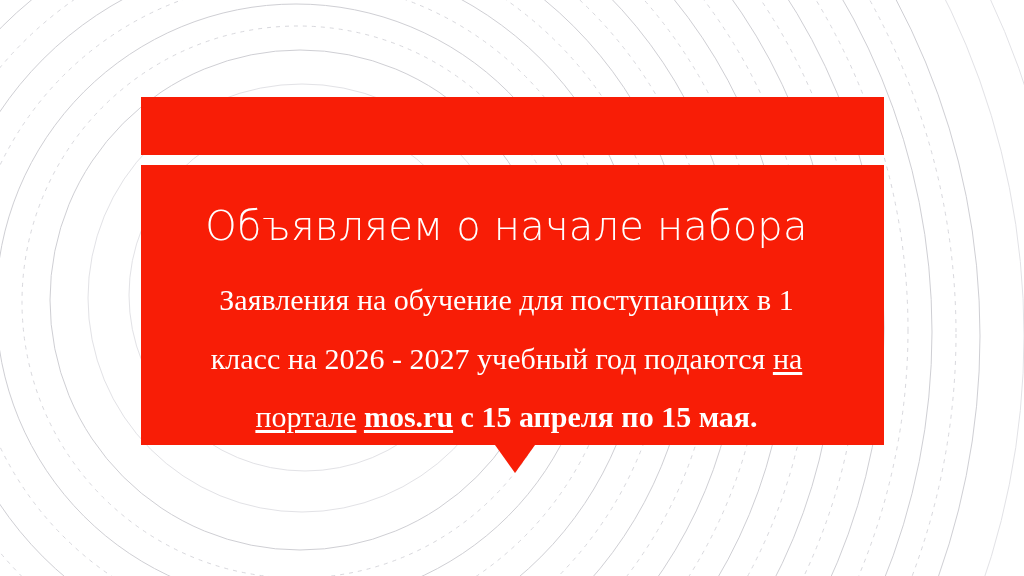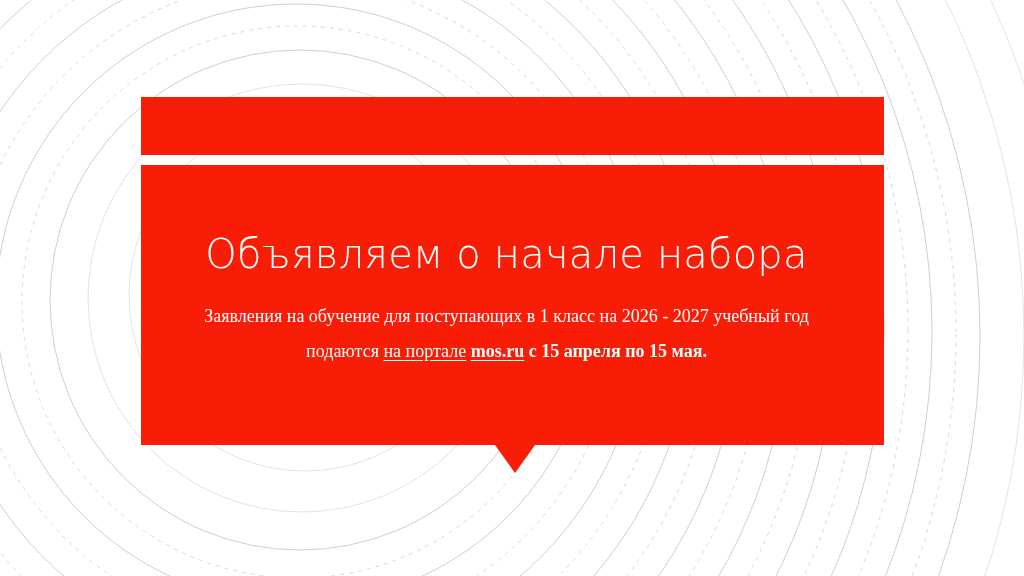--- a/index.html
+++ b/index.html
@@ -72,38 +72,37 @@
   
   #callout-content {
     position: absolute;
     left: 0;
     top: 68px;
     width: 743px;
     height: 280px;
     box-sizing: border-box;
     padding: 38px 40px 0 28px;
     text-align: center;
-    margin-top: 28px;
   }
 
   #headline {
     color: #ffffff;
     font-family: "DejaVu Sans", "Liberation Sans", sans-serif;
     font-weight: 300;
     font-size: 40px;
     line-height: 1.15;
     letter-spacing: 0.2px;
     margin: 0 0 22px 0;
     white-space: nowrap;
   }
 
   #body-text {
     color: #ffffff;
     font-family: "Liberation Serif", "DejaVu Serif", serif;
-    font-size: 18px;
+    font-size: 30px;
     line-height: 1.95;
     margin: 0;
     padding: 0 18px;
   }
 
   #body-text .link {
     text-decoration: underline;
     text-underline-offset: 3px;
   }
 

